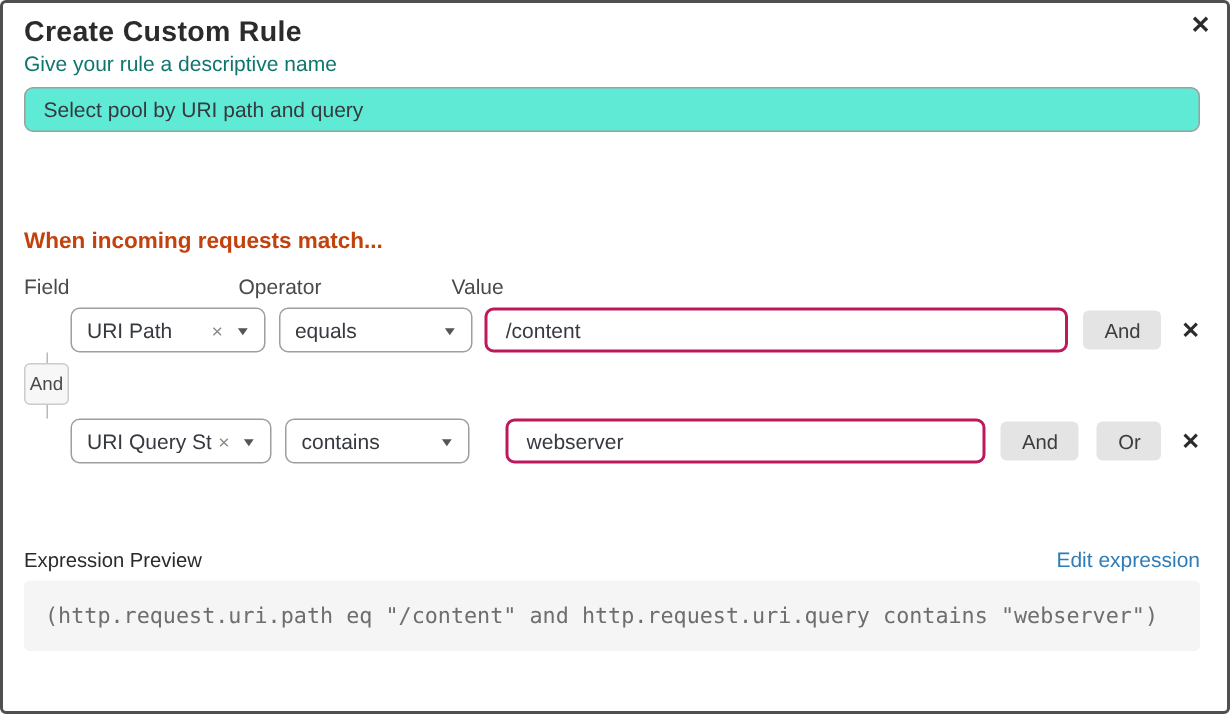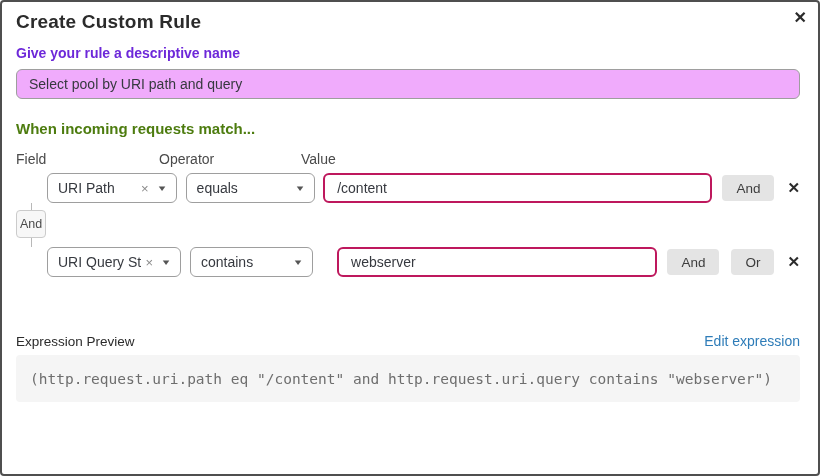--- a/index.html
+++ b/index.html
@@ -40,46 +40,45 @@
     line-height: 18px;
   }
 
   
   .field-label {
     margin-top: 16px;
     font-size: 15px;
     color: #36393f;
   }
   .helper-text {
-    margin-top: 12px;
-    font-size: 14px;
-    color: #6d28d9;
-    font-weight: bold;
+    margin-top: 1px;
+    font-size: 14px;
+    color: #0f766e;
   }
   .text-input {
     display: block;
     margin-top: 8px;
     width: 784px;
     height: 30px;
     border: 1px solid #9e9e9e;
     border-radius: 6px;
     padding: 0 12px;
     font-size: 14px;
     color: #36393f;
     font-family: "Liberation Sans", sans-serif;
-    background: #f0abfc;
+    background: #5eead4;
     outline: none;
   }
 
   
   .section-heading {
-    margin-top: 21px;
+    margin-top: 64px;
     font-size: 15px;
     font-weight: bold;
-    color: #4d7c0f;
+    color: #c2410c;
   }
   .col-labels {
     display: flex;
     margin-top: 14px;
     font-size: 14px;
     color: #4a4a4a;
     align-items: flex-end;
   }
   .col-labels .c1 { width: 143px; }
   .col-labels .c2 { width: 142px; }

